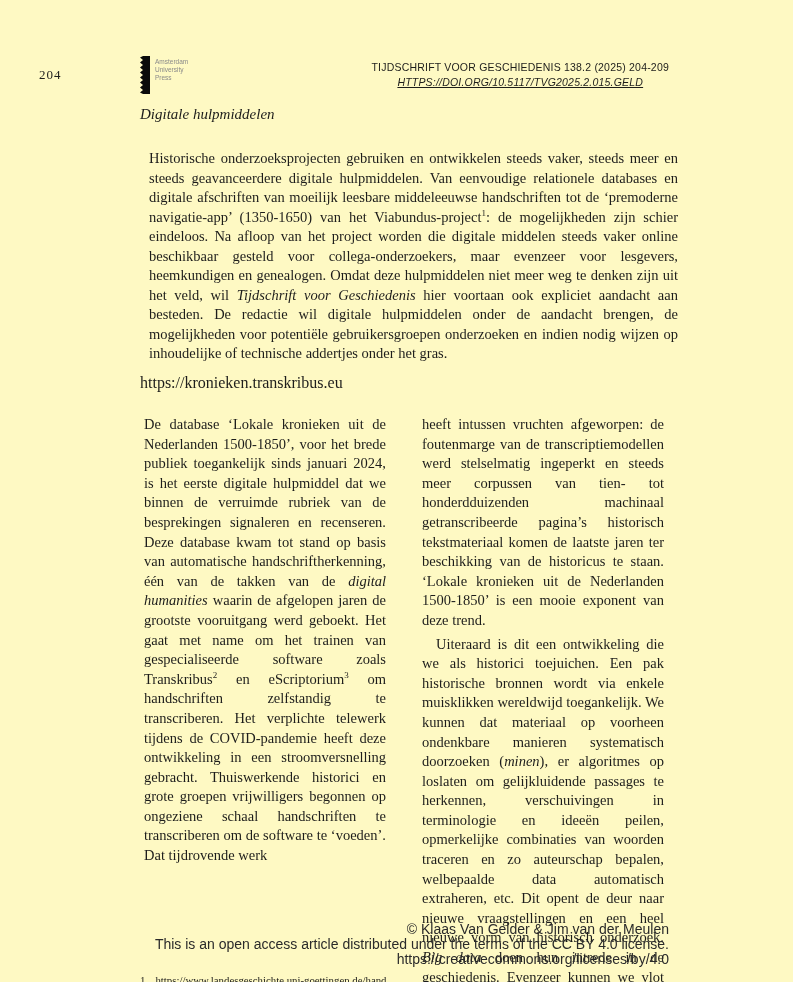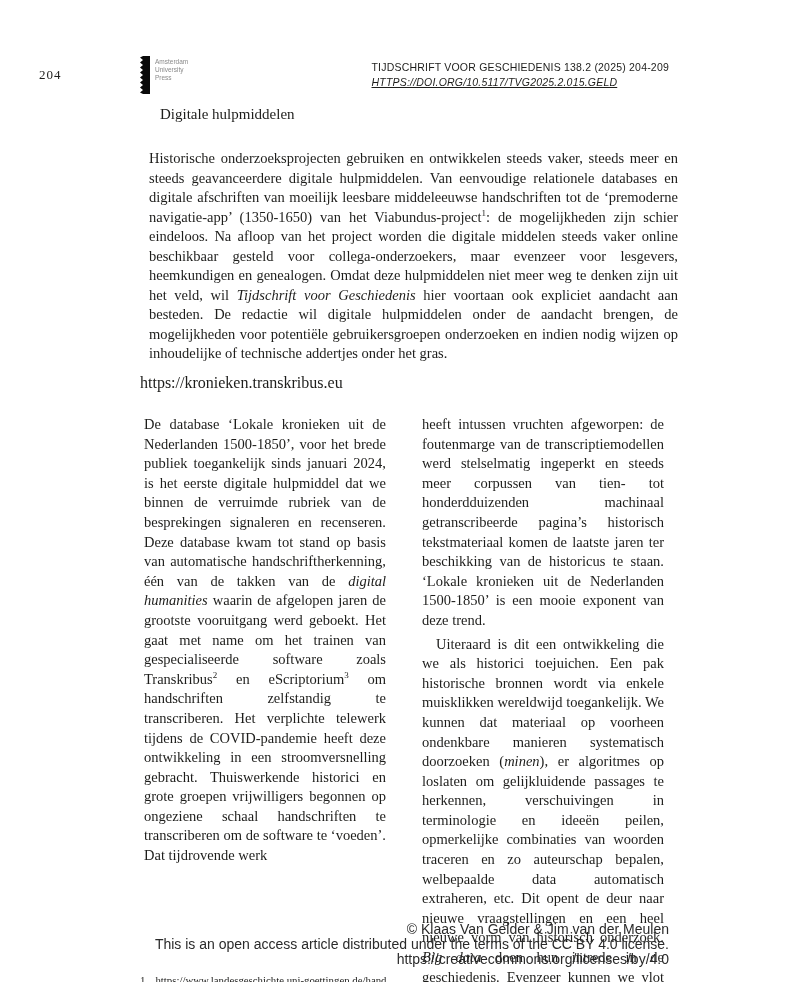--- a/index.html
+++ b/index.html
@@ -1,49 +1,49 @@
 <!DOCTYPE html>
 <html lang="nl"><head>
 <meta charset="utf-8">
 <style>
   html,body { margin:0; padding:0; background:#e8e8e8; }
   .page {
     position:relative;
     width:793px; height:982px;
     margin:0 auto;
-    background:#ffffff;
+    background:#fef9c3;
     font-family:"Liberation Serif", serif;
     color:#1d1d1b;
     overflow:hidden;
   }
 
   
   .page-number {
     position:absolute; left:39px; top:67px;
     font-size:13px; letter-spacing:1px;
   }
   .masthead {
     position:absolute; left:140px; top:56px;
     display:flex; align-items:flex-start; gap:5px;
   }
   .logo-text { font-family:"Liberation Sans", sans-serif;
     font-size:6.5px; line-height:8px; color:#8a8a8a; padding-top:2px; }
   .header-right {
     position:absolute; right:124px; top:60px;
-    text-align:left;
+    text-align:center;
     font-family:"Liberation Sans", sans-serif;
     font-size:10.5px; line-height:15px;
     color:#1d1d1b; letter-spacing:0.2px;
   }
   .header-right .doi-line { font-style:italic;text-decoration:underline; }
 
   
   .section-heading-italic {
     position:absolute; left:140px; top:106px;
-    font-size:15px;margin-left:20px;
+    font-style:italic; font-size:15px;
   }
   .intro-paragraph {
     position:absolute; left:140px; top:140px; width:529px;
     font-size:14.5px; line-height:19.5px;
     text-align:justify; margin:9px;
   }
 
   
   .db-title {
     position:absolute; left:140px; top:355px; width:529px;

